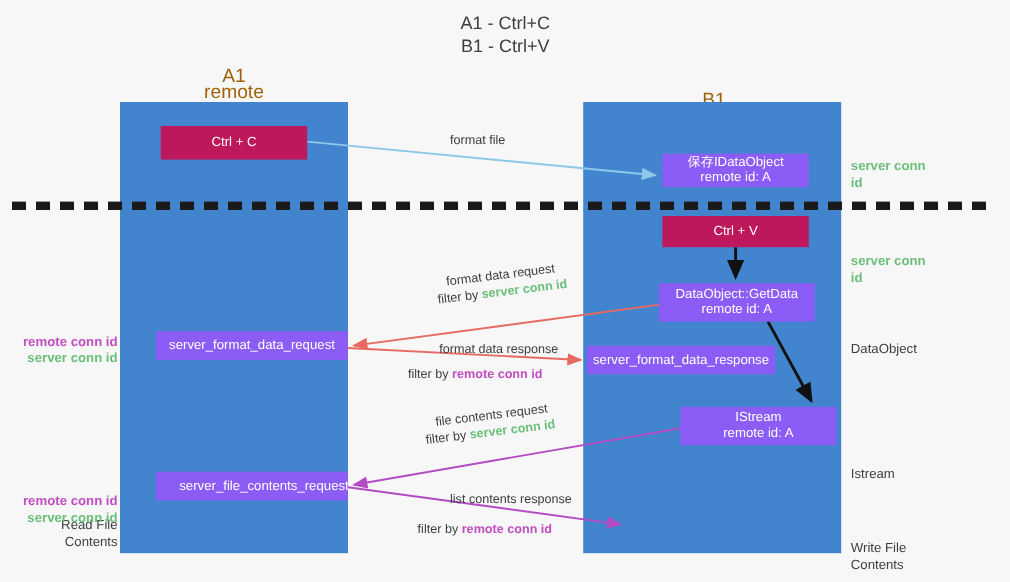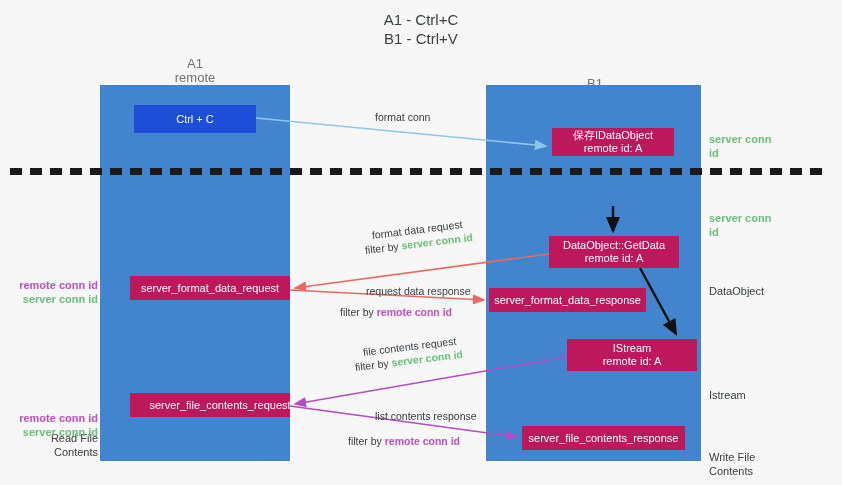--- a/index.html
+++ b/index.html
@@ -25,22 +25,22 @@
     text-align: center;
     font-size: 15px;
     color: #3c4043;
     line-height: 19px;
     white-space: pre-line;
   }
 
   
   .col-header {
     text-align: center;
-    font-size: 13px;
-    color: #737373;
+    font-size: 16px;
+    color: #a16207;
     line-height: 14px;
     white-space: pre-line;
   }
   #hdr-a1 { left: 120px; top: 57px; width: 150px; }
   #hdr-b1 { left: 520px; top: 57px; width: 150px; margin-top: 20px; }
 
   
   .lane {
     background: #4285ce;
   }
@@ -54,22 +54,22 @@
     flex-direction: column;
     align-items: center;
     justify-content: center;
     color: #ffffff;
     font-size: 11px;
     line-height: 13px;
     text-align: center;
     white-space: pre-line;
     z-index: 4;
   }
-  .node.green { background: #1d4ed8; text-align: right; }
-  .node.orange { background: #be185d; }
+  .node.green { background: #be185d; text-align: right; }
+  .node.orange { background: #8b5cf6; }
 
   #n-ctrlc   { left: 134px; top: 105px; width: 122px; height: 28px; }
   #n-idata   { left: 552px; top: 128px; width: 122px; height: 28px; }
   #n-ctrlv   { left: 552px; top: 180px; width: 122px; height: 26px; }
   #n-getdata { left: 549px; top: 236px; width: 130px; height: 32px; }
   #n-istream { left: 567px; top: 339px; width: 130px; height: 32px; }
 
   #n-fmt-req  { left: 130px; top: 276px; width: 160px; height: 24px; }
   #n-fmt-res  { left: 489px; top: 288px; width: 157px; height: 24px; }
   #n-file-req { left: 130px; top: 393px; width: 160px; height: 24px; padding-left: 20px; }
@@ -174,40 +174,40 @@
     <line x1="290" y1="290" x2="484" y2="300" stroke="#e8695f" stroke-width="1.6" marker-end="url(#ah-red)"></line>
 
     <line x1="572" y1="356" x2="295" y2="404" stroke="#b34bc4" stroke-width="1.6" marker-end="url(#ah-purple)"></line>
 
     <line x1="290" y1="406" x2="517" y2="437" stroke="#b34bc4" stroke-width="1.6" marker-end="url(#ah-purple)"></line>
   </svg>
 
   <div class="abs node green" id="n-ctrlc">Ctrl + C</div>
   <div class="abs node orange" id="n-idata">保存IDataObject
 remote id: A</div>
+  <div class="abs node green" id="n-ctrlv">Ctrl + V</div>
   <div class="abs node orange" id="n-getdata">DataObject::GetData
 remote id: A</div>
   <div class="abs node orange" id="n-istream">IStream
 remote id: A</div>
 
   <div class="abs node orange" id="n-fmt-req">server_format_data_request</div>
   <div class="abs node orange" id="n-fmt-res">server_format_data_response</div>
   <div class="abs node orange" id="n-file-req">server_file_contents_request</div>
-  <div class="abs node orange" id="n-file-res">server_file_contents_response</div>
 
   <div class="abs" id="dash-line"></div>
 
-  <div class="abs edge-label" id="el-format-list">format conn</div>
+  <div class="abs edge-label" id="el-format-list">format file</div>
 
   <div class="abs edge-label" id="el-fdr">format data request</div>
   <div class="abs edge-label" id="el-fdr2">
     <span>filter by </span><b class="green-t">server conn id</b>
   </div>
 
-  <div class="abs edge-label" id="el-fdres">request data response</div>
+  <div class="abs edge-label" id="el-fdres">format data response</div>
   <div class="abs edge-label" id="el-fdres2">
     <span>filter by </span><b class="purple-t">remote conn id</b>
   </div>
 
   <div class="abs edge-label" id="el-fcr">file contents request</div>
   <div class="abs edge-label" id="el-fcr2">
     <span>filter by </span><b class="green-t">server conn id</b>
   </div>
 
   <div class="abs edge-label" id="el-fcres">list contents response</div>

